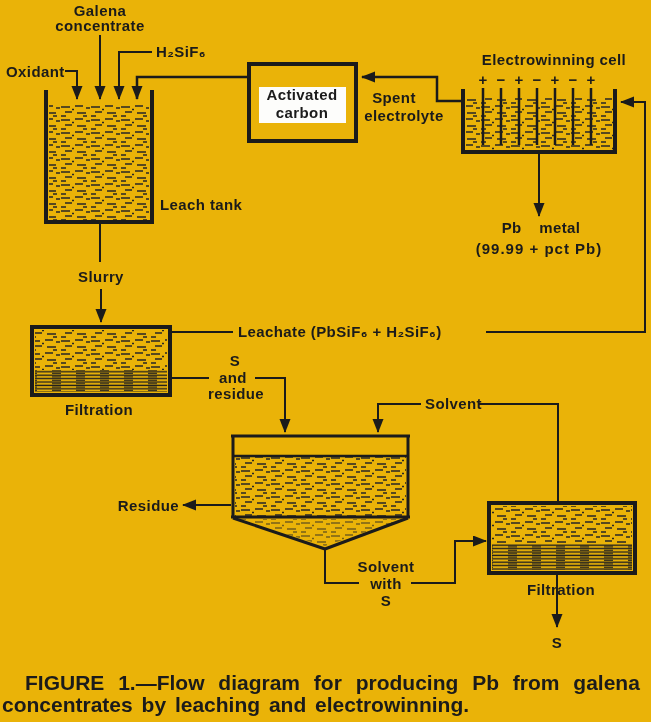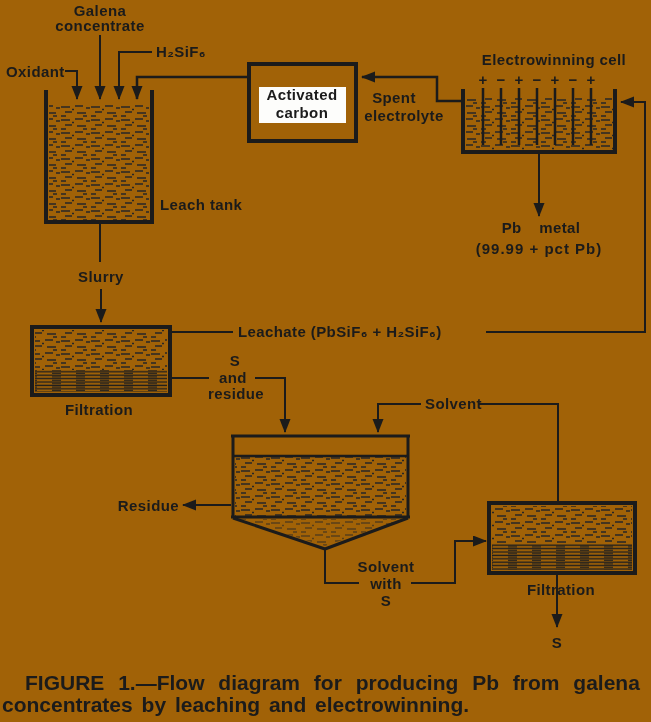--- a/index.html
+++ b/index.html
@@ -1,16 +1,16 @@
 <!DOCTYPE html>
 <html><head>
 <meta charset="utf-8">
 <style>
   html,body{margin:0;padding:0;background:#e8e8e8;}
-  #stage{position:relative;width:651px;height:722px;background:#a16207;overflow:hidden;
+  #stage{position:relative;width:651px;height:722px;background:#eab308;overflow:hidden;
          font-family:"Liberation Sans","DejaVu Sans",sans-serif;}
   svg{display:block}
   text{fill:#1b1b1b;}
   .lbl{font-family:"Liberation Sans","DejaVu Sans",sans-serif;font-weight:bold;font-size:15px;letter-spacing:.4px;}
   .mid{text-anchor:middle;}
   .end{text-anchor:end;}
   .pol{font-size:15px;}
   .pbgap{word-spacing:13px;}
   .wide{letter-spacing:1px;}
   .cap{font-family:"Liberation Sans","DejaVu Sans",sans-serif;font-weight:bold;font-size:21px;}

